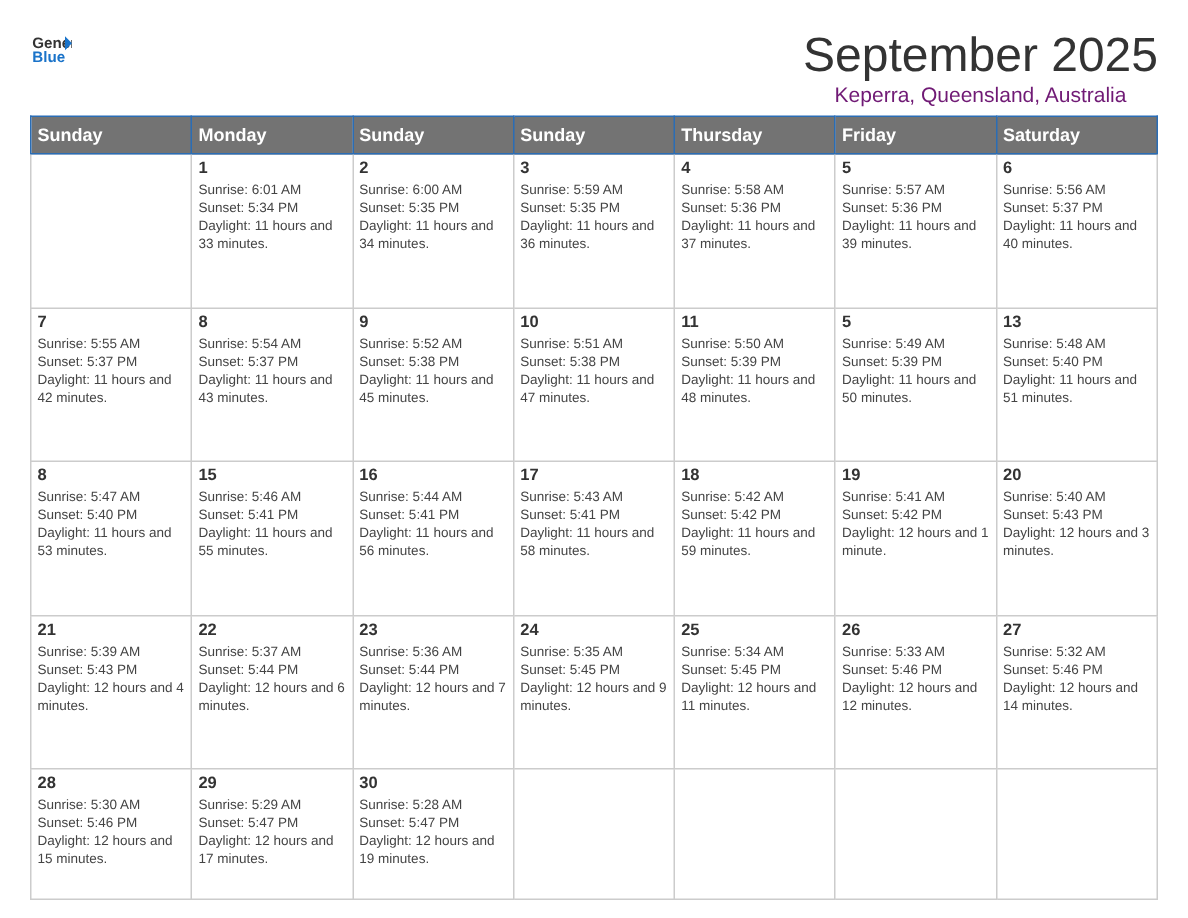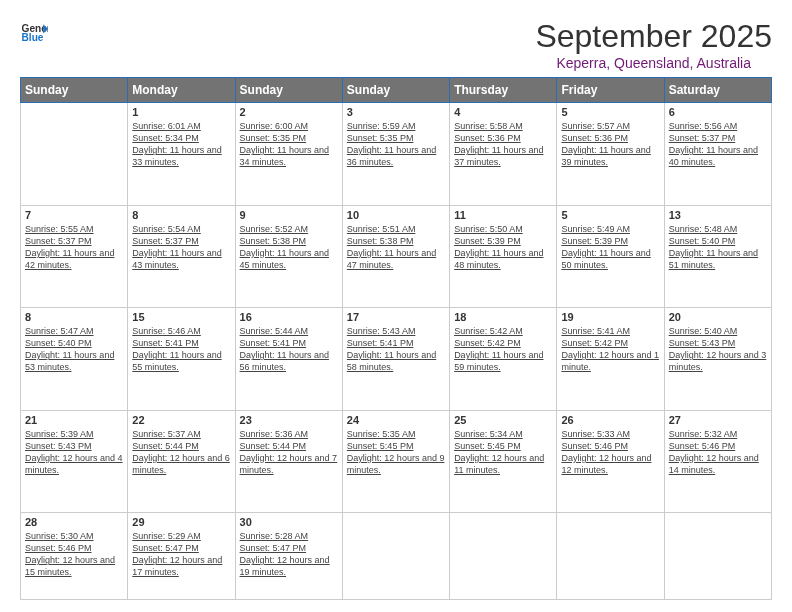--- a/index.html
+++ b/index.html
@@ -71,21 +71,20 @@
     .day-num {
       font-size: 11px;
       font-weight: bold;
       color: #333;
       margin-bottom: 2px;
     }
     .cell-info {
       font-size: 9px;
       color: #444;
       line-height: 1.35;
-      text-decoration: underline;
     }
     .empty-cell {
       background: #fff;
     }
     .last-row td {
       height: 68px;
       margin-top: 40px;
     }
   </style>
 </head>

